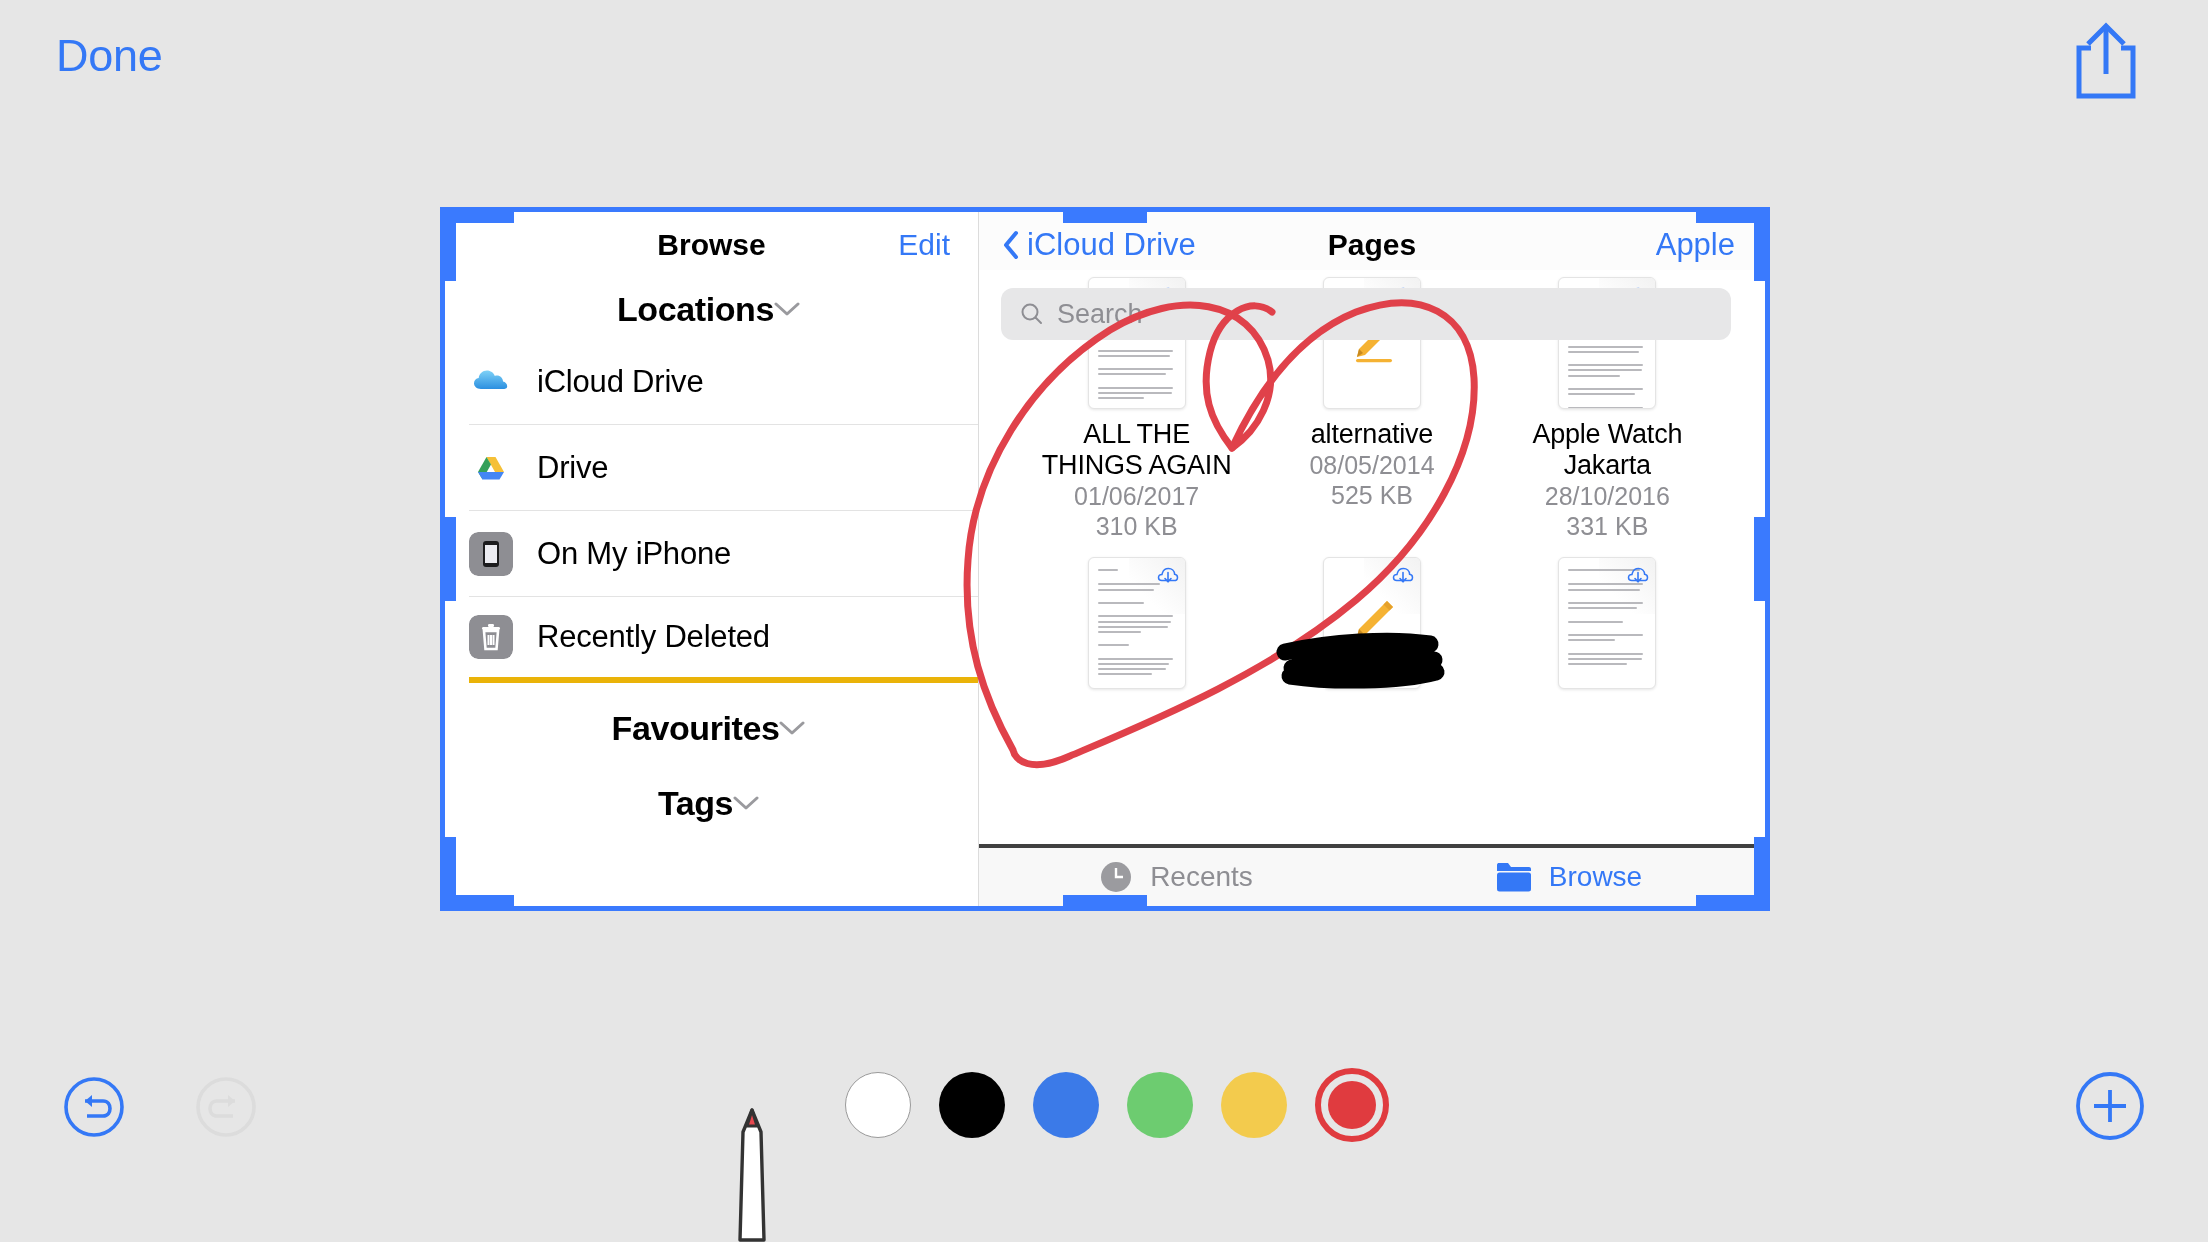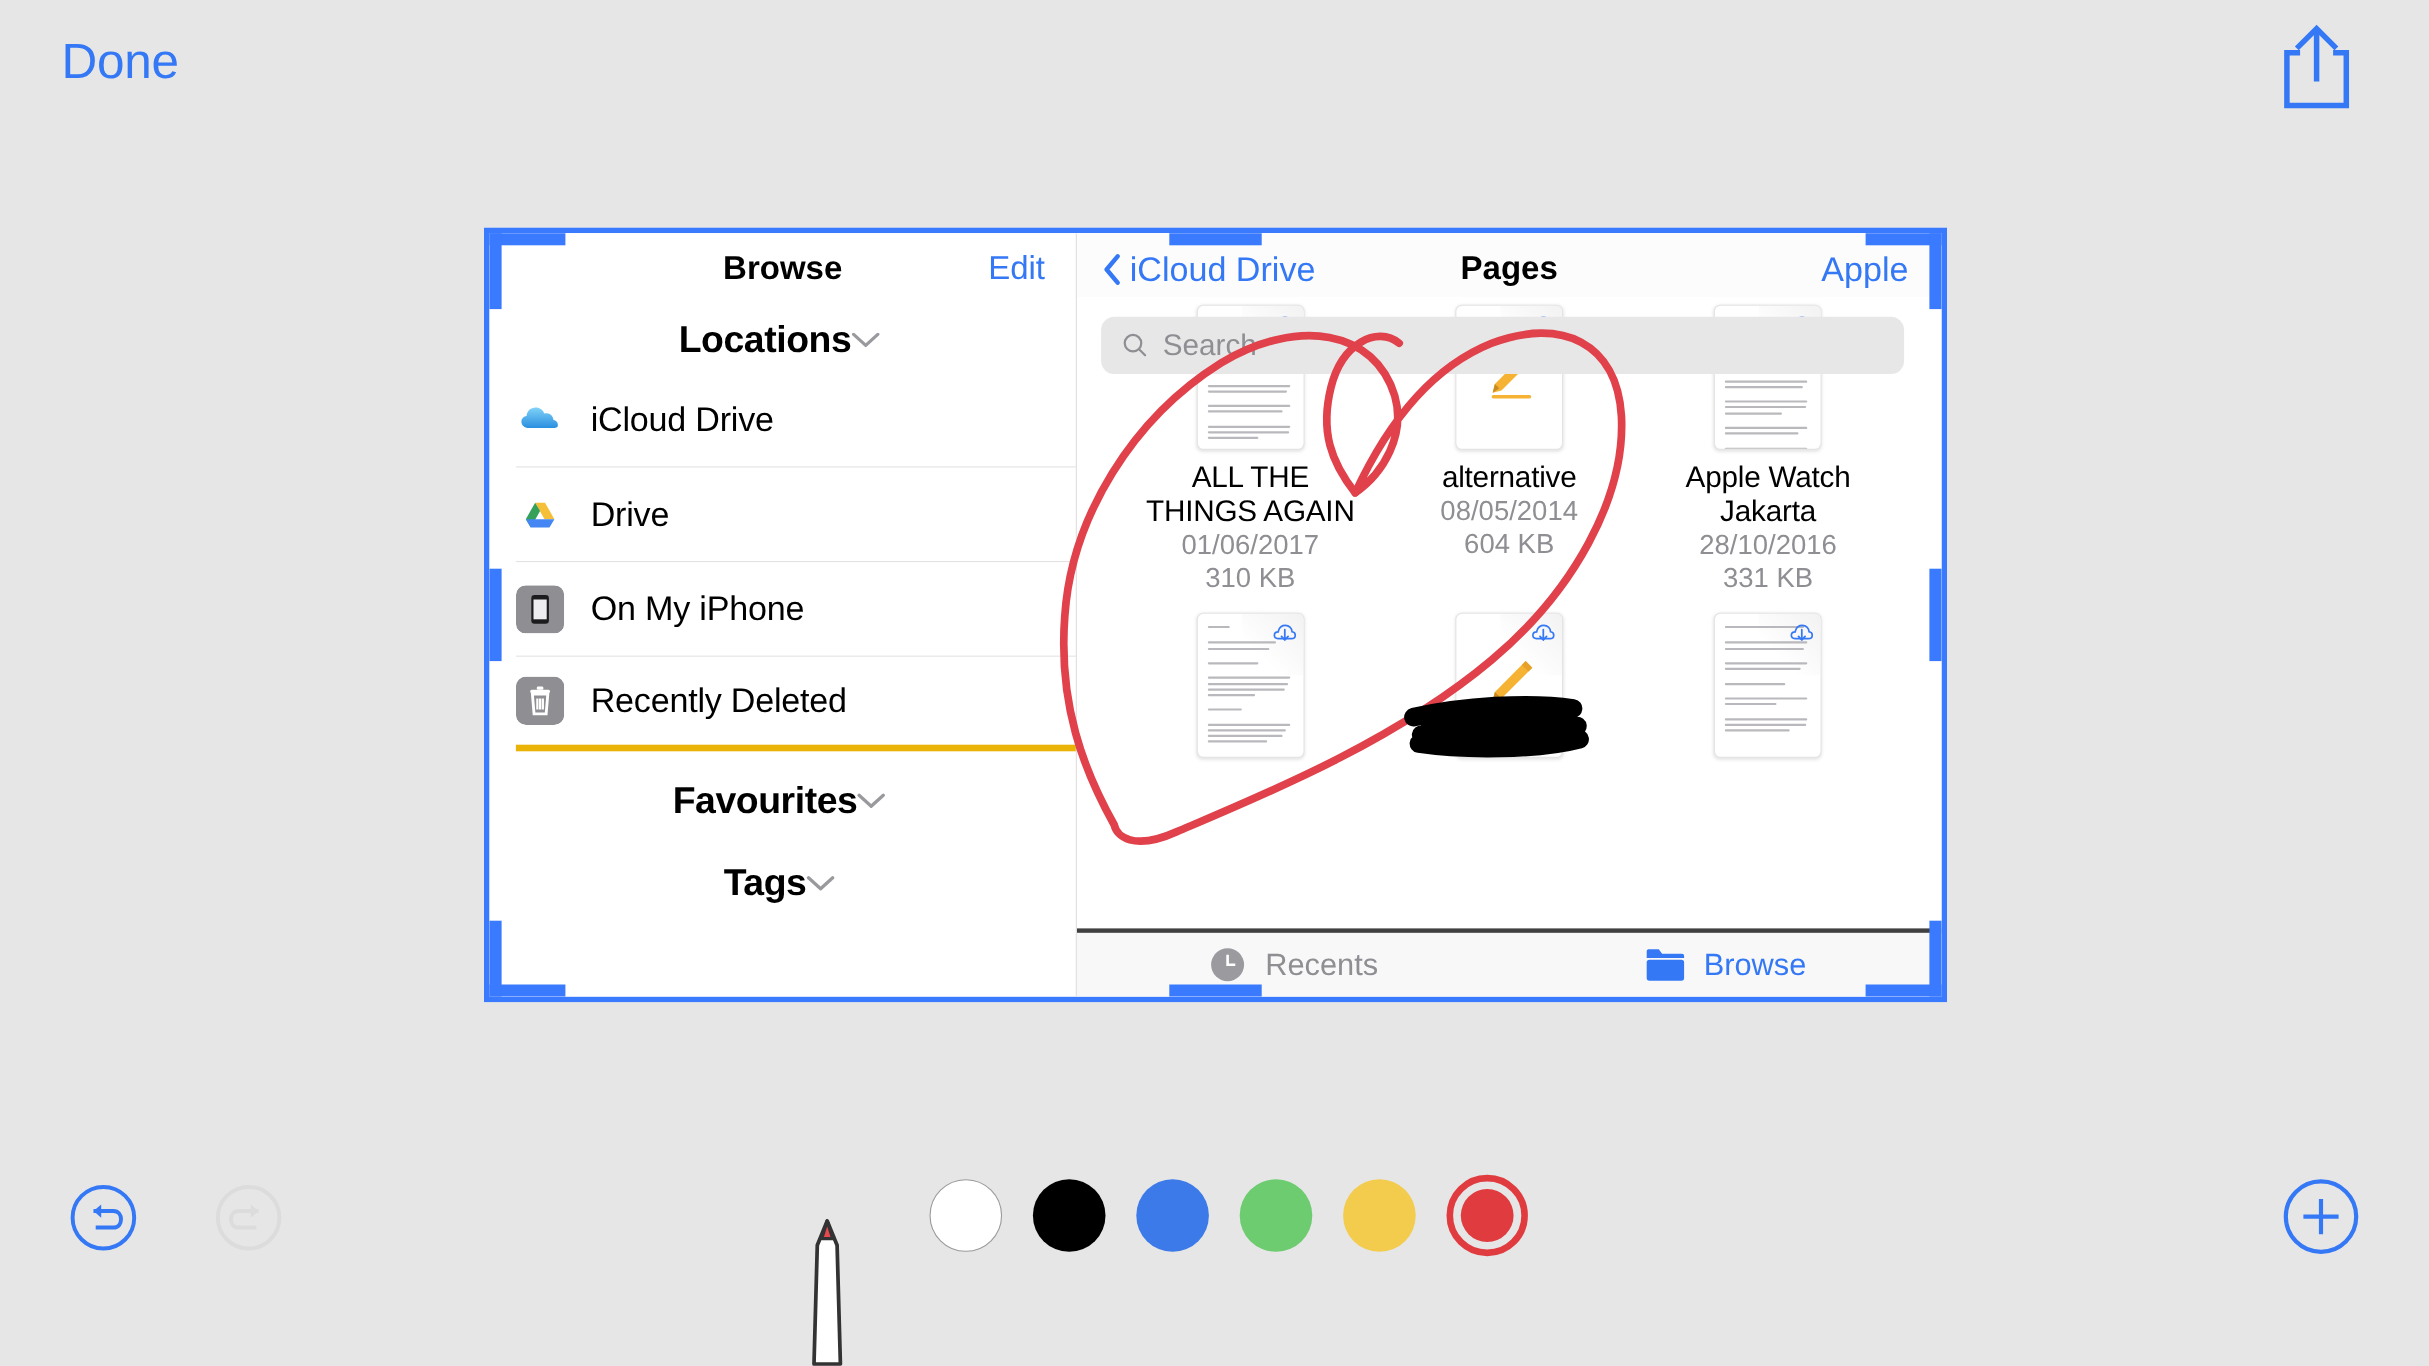--- a/index.html
+++ b/index.html
@@ -359,21 +359,21 @@
                     <path d="M14 43 L16 35 L20 39 Z" fill="#c98a1f"></path>
                     <rect x="13" y="45" width="36" height="3.2" rx="1.6" fill="#f5b233"></rect>
                   </svg>
                   <svg class="cloud" viewBox="0 0 24 24">
                     <path d="M6 11.5 C3.8 11.5 2.5 12.9 2.5 14.6 C2.5 16.3 3.9 17.6 5.8 17.6 L18 17.6 C20 17.6 21.5 16.3 21.5 14.4 C21.5 12.8 20.3 11.5 18.6 11.3 C18.4 8 15.8 5.5 12.5 5.5 C9.6 5.5 7.1 7.5 6.3 10.2 Z" fill="none" stroke="#3478f6" stroke-width="1.5"></path>
                     <path d="M12 9.5 L12 18.5 M9 15.5 L12 18.8 L15 15.5" stroke="#3478f6" stroke-width="1.6" fill="none" stroke-linecap="round" stroke-linejoin="round"></path>
                   </svg>
                 </div>
                 <div class="fname">alternative</div>
                 <div class="fmeta">08/05/2014</div>
-                <div class="fmeta">604 KB</div>
+                <div class="fmeta">525 KB</div>
               </div>
 
               <div class="file-cell">
                 <div class="thumb">
                   <div class="sheen"></div>
                   <div class="lines">
                     <div class="ln" style="width:34%"></div>
                       <div class="ln" style="width:0%;height:6px;background:none"></div>
                     <div class="ln" style="width:96%"></div>
                       <div class="ln" style="width:88%"></div>

